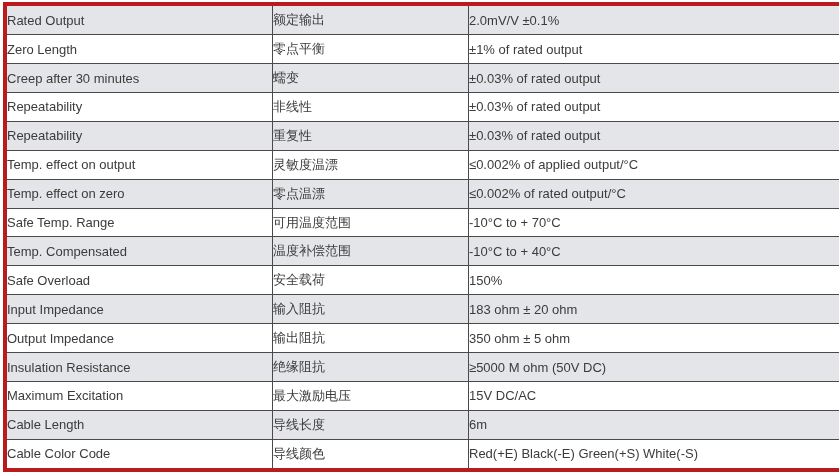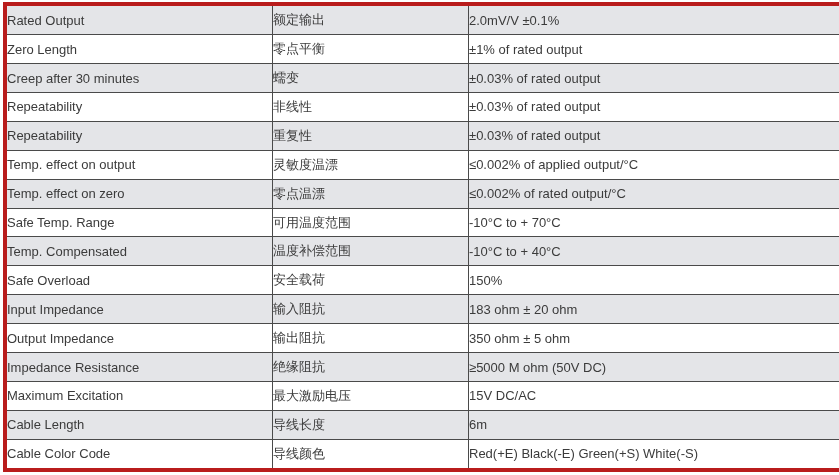--- a/index.html
+++ b/index.html
@@ -102,21 +102,21 @@
         <td class="c1">Input Impedance</td>
         <td class="c2">输入阻抗</td>
         <td class="c3">183 ohm ± 20 ohm</td>
       </tr>
       <tr>
         <td class="c1">Output Impedance</td>
         <td class="c2">输出阻抗</td>
         <td class="c3">350 ohm ± 5 ohm</td>
       </tr>
       <tr>
-        <td class="c1">Impedance Resistance</td>
+        <td class="c1">Insulation Resistance</td>
         <td class="c2">绝缘阻抗</td>
         <td class="c3">≥5000 M ohm (50V DC)</td>
       </tr>
       <tr>
         <td class="c1">Maximum Excitation</td>
         <td class="c2">最大激励电压</td>
         <td class="c3">15V DC/AC</td>
       </tr>
       <tr>
         <td class="c1">Cable Length</td>

